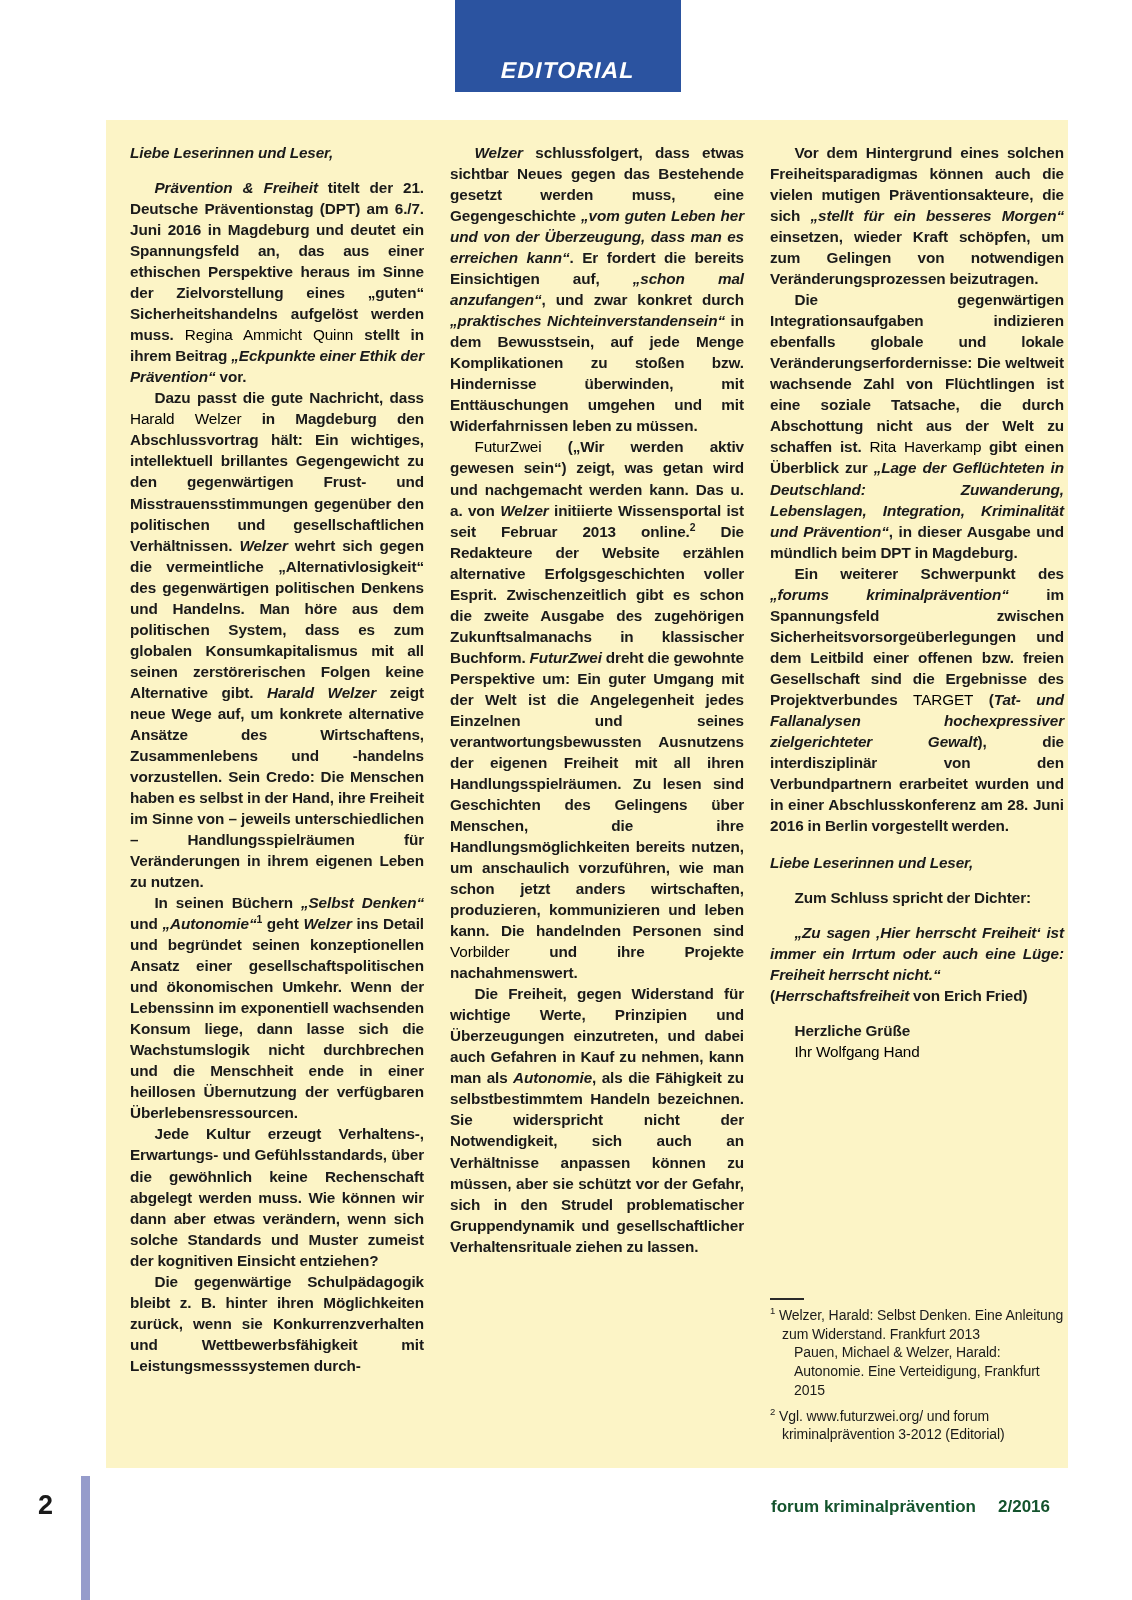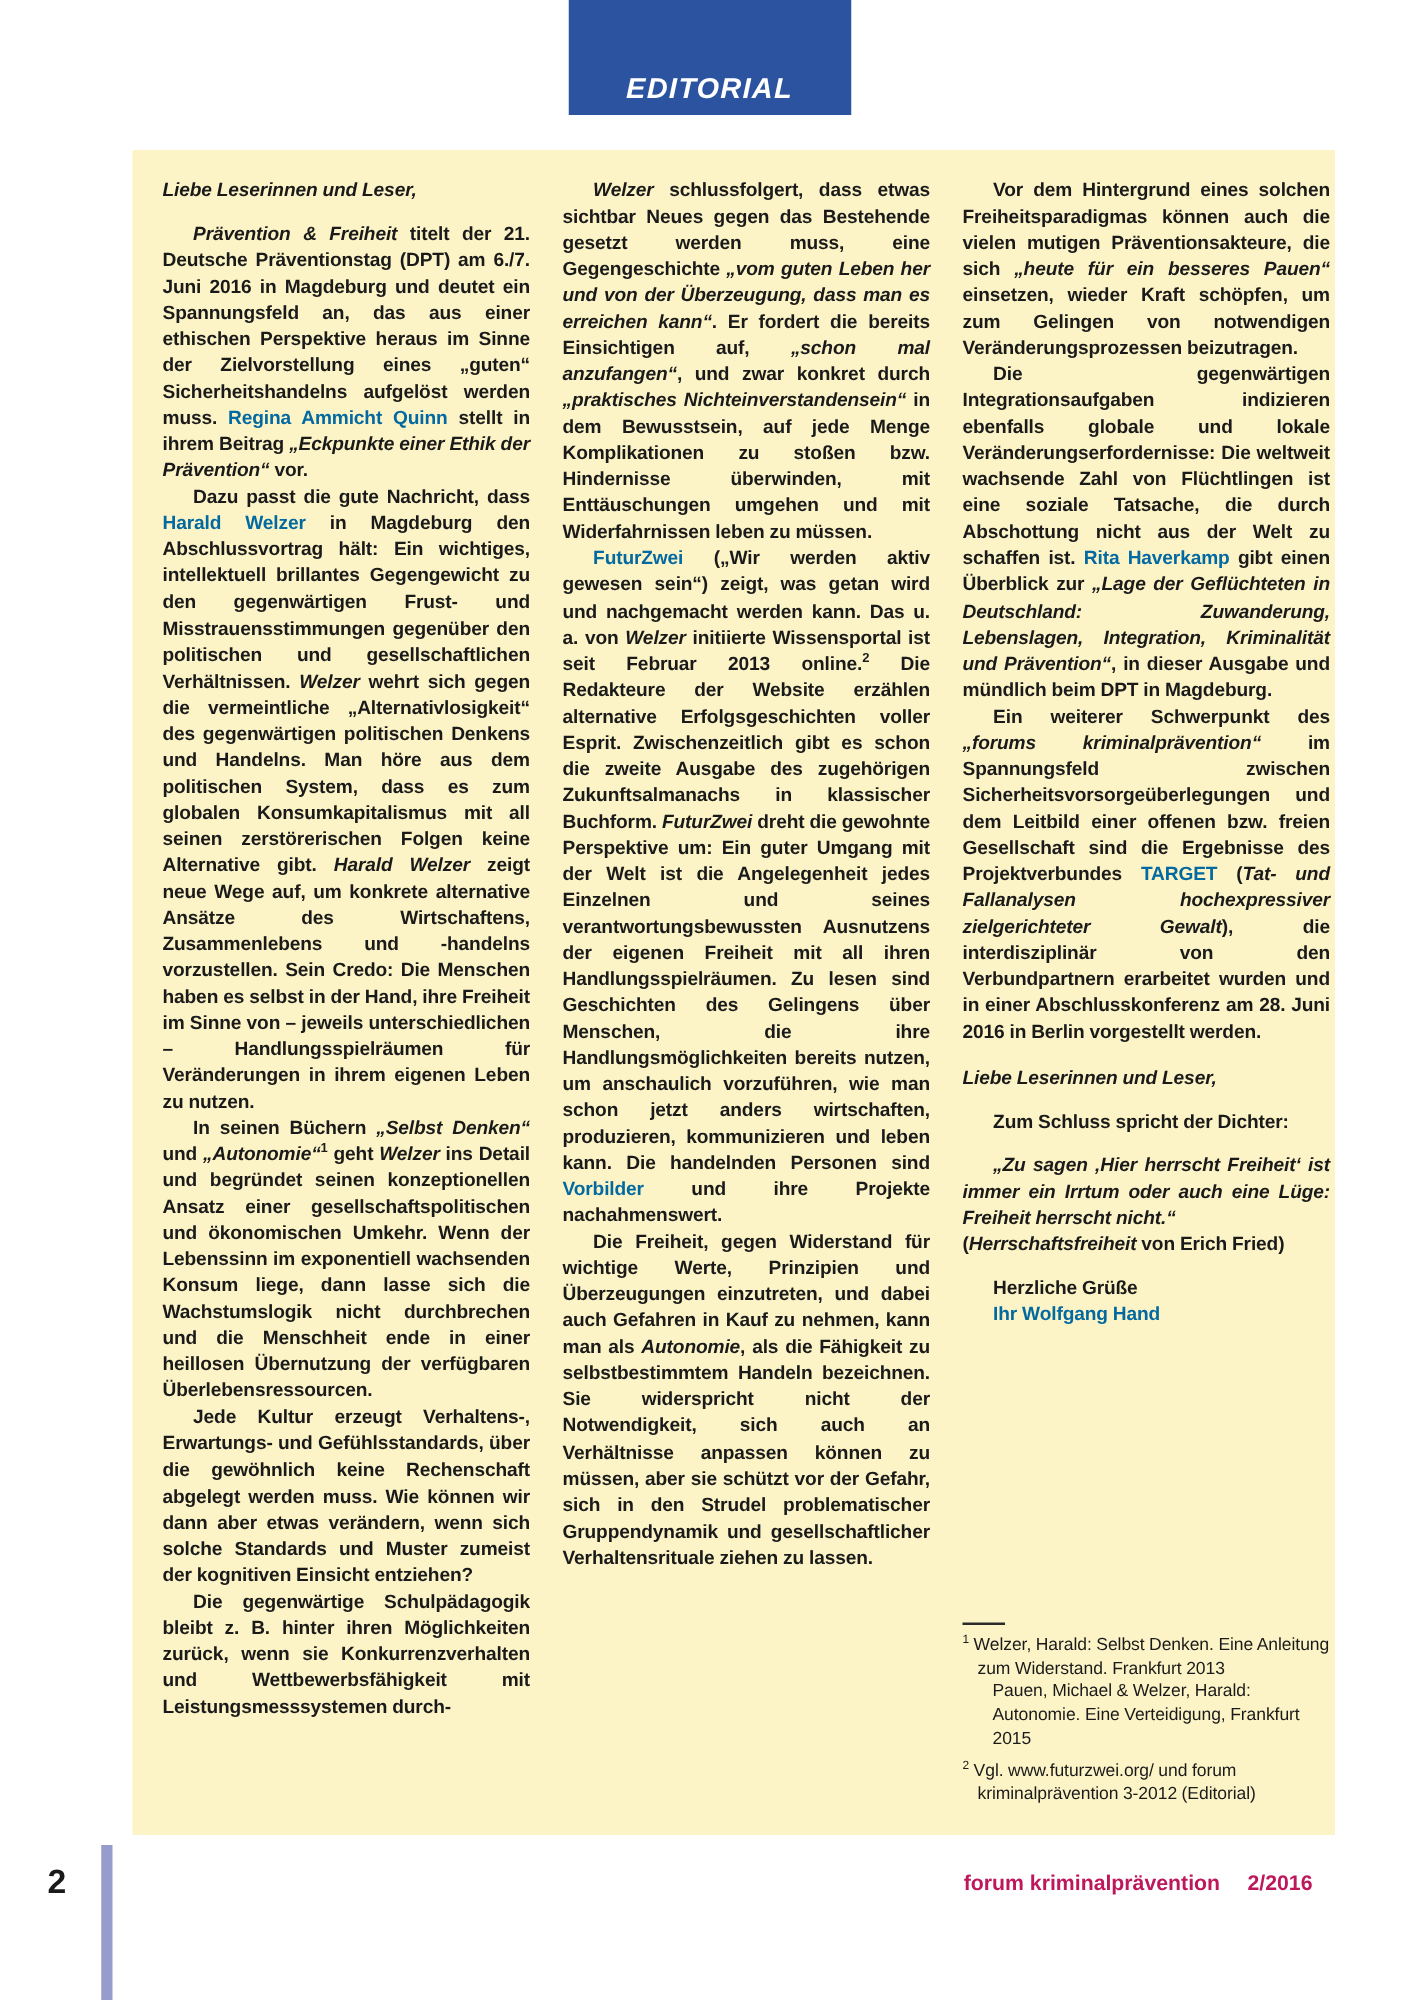--- a/index.html
+++ b/index.html
@@ -87,22 +87,22 @@
     font-style: italic;
     font-weight: bold;
     text-align: left;
     margin-top: 16px;
   }
   p.no-indent { text-indent: 0; }
   p.spaced-above { margin-top: 14px; }
 
   em, i { font-style: italic; }
   .hl {
-    color: #0369a1;
-    font-weight: bold;
+    color: #000000;
+    font-weight: normal;
   }
   sup {
     font-size: 0.68em;
     vertical-align: super;
     line-height: 0;
   }
 
   
   .footnotes {
     position: absolute;
@@ -152,21 +152,21 @@
     width: 9px;
     height: 124px;
     background: #969ccb;
   }
   .footer-meta {
     position: absolute;
     right: 82px;
     top: 7px;
     font-size: 17px;
     font-weight: 600;
-    color: #be185d;
+    color: #14532d;
     white-space: nowrap;
   }
   .footer-meta .issue { margin-left: 22px; font-weight: bold; }
 </style>
 </head>
 <body>
 
 <div class="header-banner">
   <span class="banner-title">EDITORIAL</span>
 </div>
@@ -191,21 +191,21 @@
     <div class="col">
 
       <p class="indent"><em>Welzer</em><span> schlussfolgert, dass etwas sichtbar Neues gegen das Bestehende gesetzt werden muss, eine Gegengeschichte </span><em>„vom guten Leben her und von der Überzeugung, dass man es erreichen kann“</em><span>. Er fordert die bereits Einsichtigen auf, </span><em>„schon mal anzufangen“</em><span>, und zwar konkret durch </span><em>„praktisches Nichteinverstandensein“</em><span> in dem Bewusstsein, auf jede Menge Komplikationen zu stoßen bzw. Hindernisse überwinden, mit Enttäuschungen umgehen und mit Widerfahrnissen leben zu müssen.</span></p>
 
       <p class="indent"><span class="hl">FuturZwei</span><span> („Wir werden aktiv gewesen sein“) zeigt, was getan wird und nachgemacht werden kann. Das u. a. von </span><em>Welzer</em><span> initiierte Wissensportal ist seit Februar 2013 online.</span><sup>2</sup><span> Die Redakteure der Website erzählen alternative Erfolgsgeschichten voller Esprit. Zwischenzeitlich gibt es schon die zweite Ausgabe des zugehörigen Zukunftsalmanachs in klassischer Buchform. </span><em>FuturZwei</em><span> dreht die gewohnte Perspektive um: Ein guter Umgang mit der Welt ist die Angelegenheit jedes Einzelnen und seines verantwortungsbewussten Ausnutzens der eigenen Freiheit mit all ihren Handlungsspielräumen. Zu lesen sind Geschichten des Gelingens über Menschen, die ihre Handlungsmöglichkeiten bereits nutzen, um anschaulich vorzuführen, wie man schon jetzt anders wirtschaften, produzieren, kommunizieren und leben kann. Die handelnden Personen sind </span><span class="hl">Vorbilder</span><span> und ihre Projekte nachahmenswert.</span></p>
 
       <p class="indent"><span>Die Freiheit, gegen Widerstand für wichtige Werte, Prinzipien und Überzeugungen einzutreten, und dabei auch Gefahren in Kauf zu nehmen, kann man als </span><em>Autonomie</em><span>, als die Fähigkeit zu selbstbestimmtem Handeln bezeichnen. Sie widerspricht nicht der Notwendigkeit, sich auch an Verhältnisse anpassen können zu müssen, aber sie schützt vor der Gefahr, sich in den Strudel problematischer Gruppendynamik und gesellschaftlicher Verhaltensrituale ziehen zu lassen.</span></p>
     </div>
 
     <div class="col">
-      <p class="indent"><span>Vor dem Hintergrund eines solchen Freiheitsparadigmas können auch die vielen mutigen Präventionsakteure, die sich </span><em>„heute für ein besseres Pauen“</em><span> einsetzen, wieder Kraft schöpfen, um zum Gelingen von notwendigen Veränderungsprozessen beizutragen.</span></p>
+      <p class="indent"><span>Vor dem Hintergrund eines solchen Freiheitsparadigmas können auch die vielen mutigen Präventionsakteure, die sich </span><em>„stellt für ein besseres Morgen“</em><span> einsetzen, wieder Kraft schöpfen, um zum Gelingen von notwendigen Veränderungsprozessen beizutragen.</span></p>
 
       <p class="indent"><span>Die gegenwärtigen Integrationsaufgaben indizieren ebenfalls globale und lokale Veränderungserfordernisse: Die weltweit wachsende Zahl von Flüchtlingen ist eine soziale Tatsache, die durch Abschottung nicht aus der Welt zu schaffen ist. </span><span class="hl">Rita Haverkamp</span><span> gibt einen Überblick zur </span><em>„Lage der Geflüchteten in Deutschland: Zuwanderung, Lebenslagen, Integration, Kriminalität und Prävention“</em><span>, in dieser Ausgabe und mündlich beim DPT in Magdeburg.</span></p>
 
       <p class="indent"><span>Ein weiterer Schwerpunkt des </span><em>„forums kriminalprävention“</em><span> im Spannungsfeld zwischen Sicherheitsvorsorgeüberlegungen und dem Leitbild einer offenen bzw. freien Gesellschaft sind die Ergebnisse des Projektverbundes </span><span class="hl">TARGET</span><span> (</span><em>Tat- und Fallanalysen hochexpressiver zielgerichteter Gewalt</em><span>), die interdisziplinär von den Verbundpartnern erarbeitet wurden und in einer Abschlusskonferenz am 28. Juni 2016 in Berlin vorgestellt werden.</span></p>
 
       <p class="salutation-mid">Liebe Leserinnen und Leser,</p>
 
 
       <p class="indent spaced-above">Zum Schluss spricht der Dichter:</p>
 

